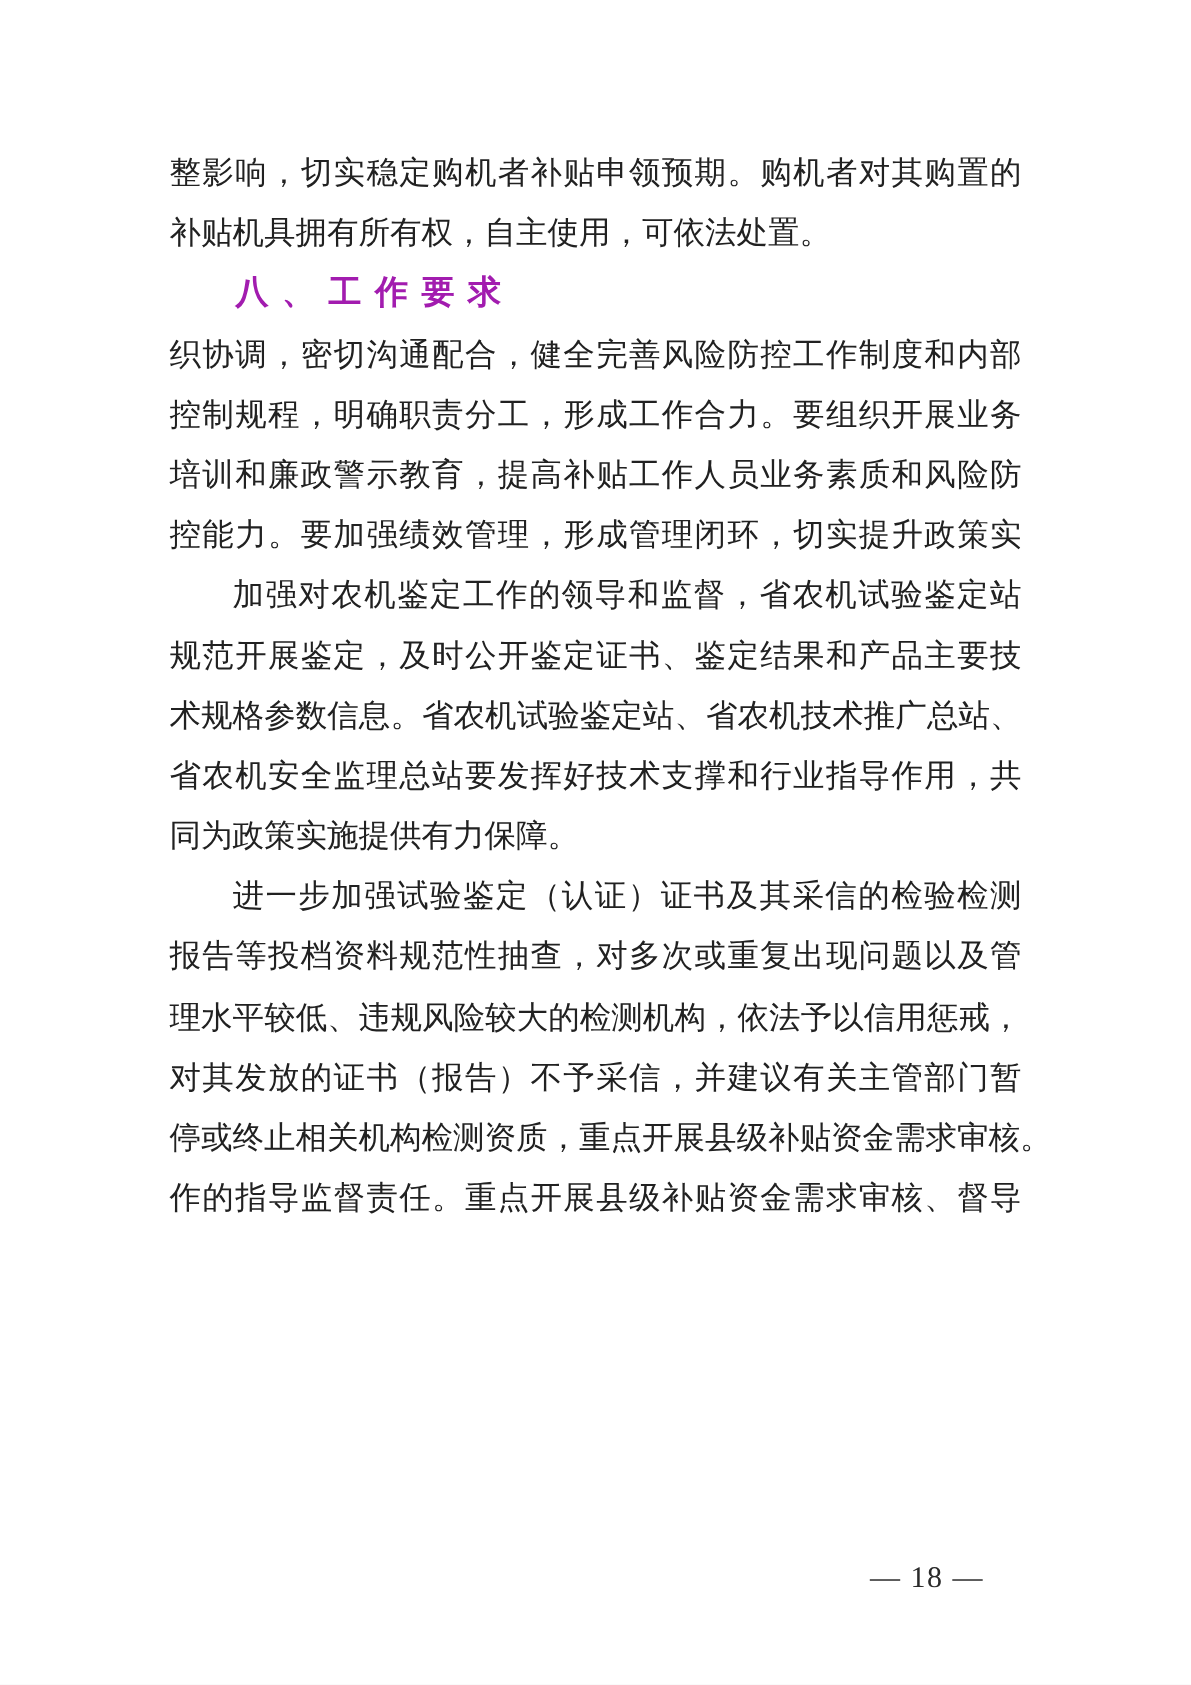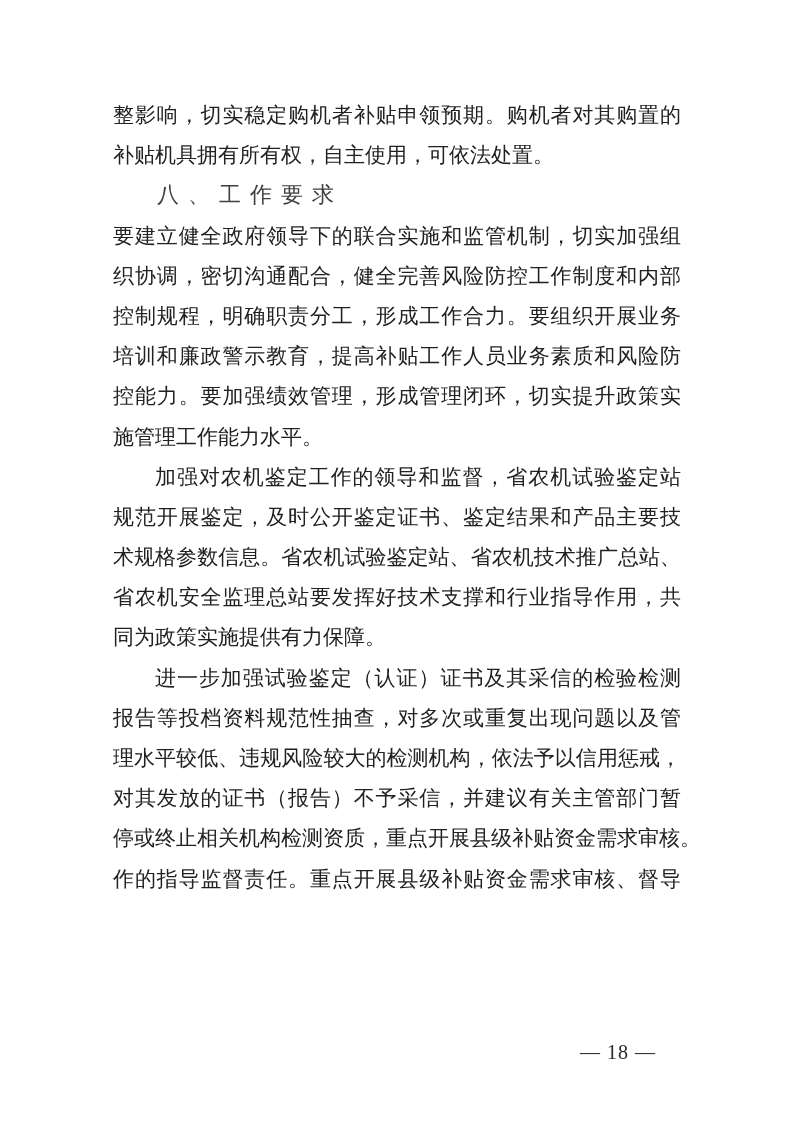--- a/index.html
+++ b/index.html
@@ -37,24 +37,24 @@
     text-align-last: left;
   }
   .line.indent {
     padding-left: 42px;
   }
   .heading-line {
     height: 40.2px;
     line-height: 40.2px;
     padding-left: 44px;
     font-family: "Liberation Sans", "DejaVu Sans", sans-serif;
-    font-weight: 400;
+    font-weight: 700;
     font-size: 22px;
     letter-spacing: 9px;
-    color: #404040;
+    color: #a21caf;
   }
   .kai {
     font-style: italic;
   }
   .page-footer {
     position: absolute;
     top: 1038px;
     right: 138px;
     height: 28px;
     line-height: 28px;
@@ -68,26 +68,24 @@
 <body>
 
 <div class="page">
   <div class="text-block">
       <div class="para">
         <div class="line">整影响，切实稳定购机者补贴申领预期。购机者对其购置的</div>
         <div class="line last">补贴机具拥有所有权，自主使用，可依法处置。</div>
       </div>
       <div class="heading-line">八、工作要求</div>
       <div class="para">
-        <div class="line">要建立健全政府领导下的联合实施和监管机制，切实加强组</div>
         <div class="line">织协调，密切沟通配合，健全完善风险防控工作制度和内部</div>
         <div class="line">控制规程，明确职责分工，形成工作合力。要组织开展业务</div>
         <div class="line">培训和廉政警示教育，提高补贴工作人员业务素质和风险防</div>
         <div class="line">控能力。要加强绩效管理，形成管理闭环，切实提升政策实</div>
-        <div class="line last">施管理工作能力水平。</div>
       </div>
       <div class="para">
         <div class="line indent">加强对农机鉴定工作的领导和监督，省农机试验鉴定站</div>
         <div class="line">规范开展鉴定，及时公开鉴定证书、鉴定结果和产品主要技</div>
         <div class="line">术规格参数信息。省农机试验鉴定站、省农机技术推广总站、</div>
         <div class="line">省农机安全监理总站要发挥好技术支撑和行业指导作用，共</div>
         <div class="line last">同为政策实施提供有力保障。</div>
       </div>
       <div class="para">
         <div class="line indent">进一步加强试验鉴定（认证）证书及其采信的检验检测</div>

